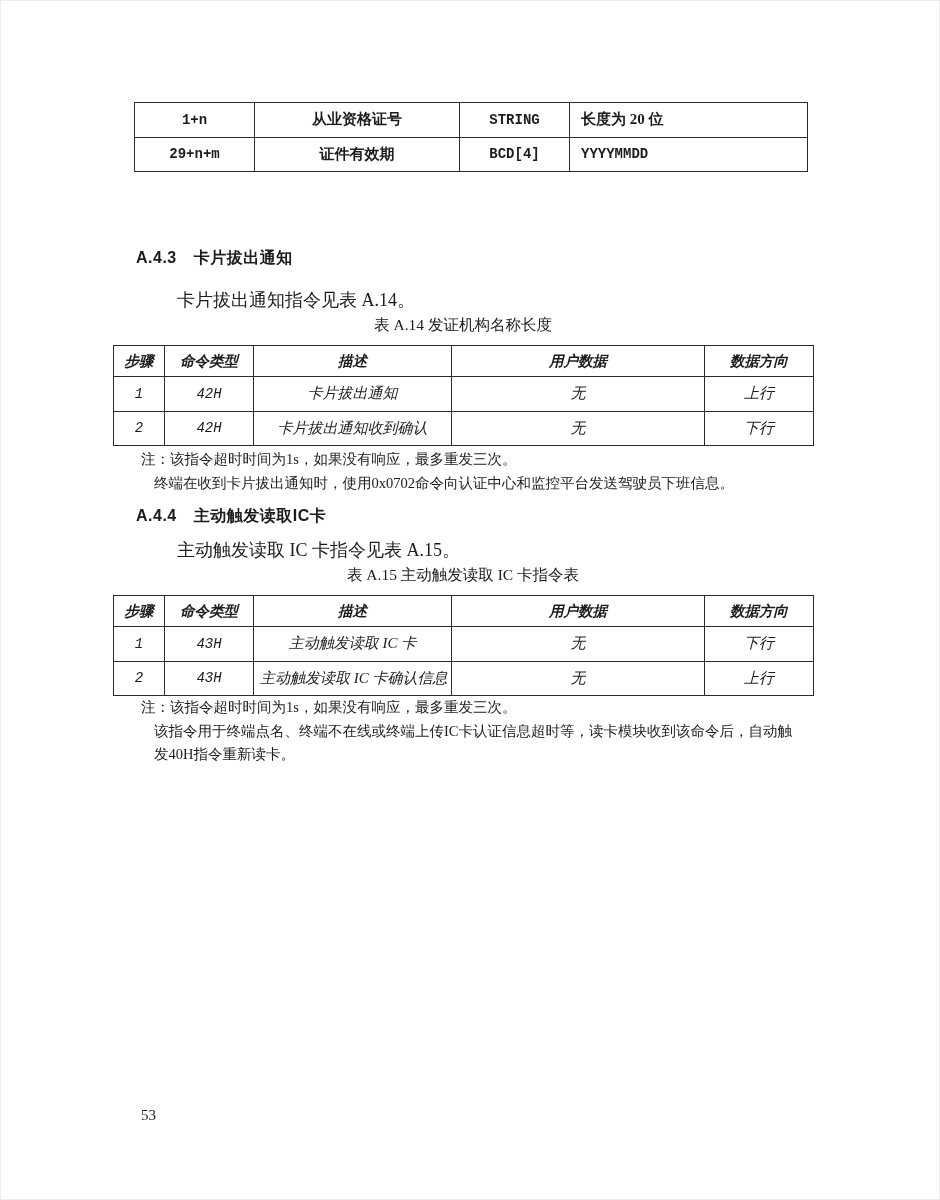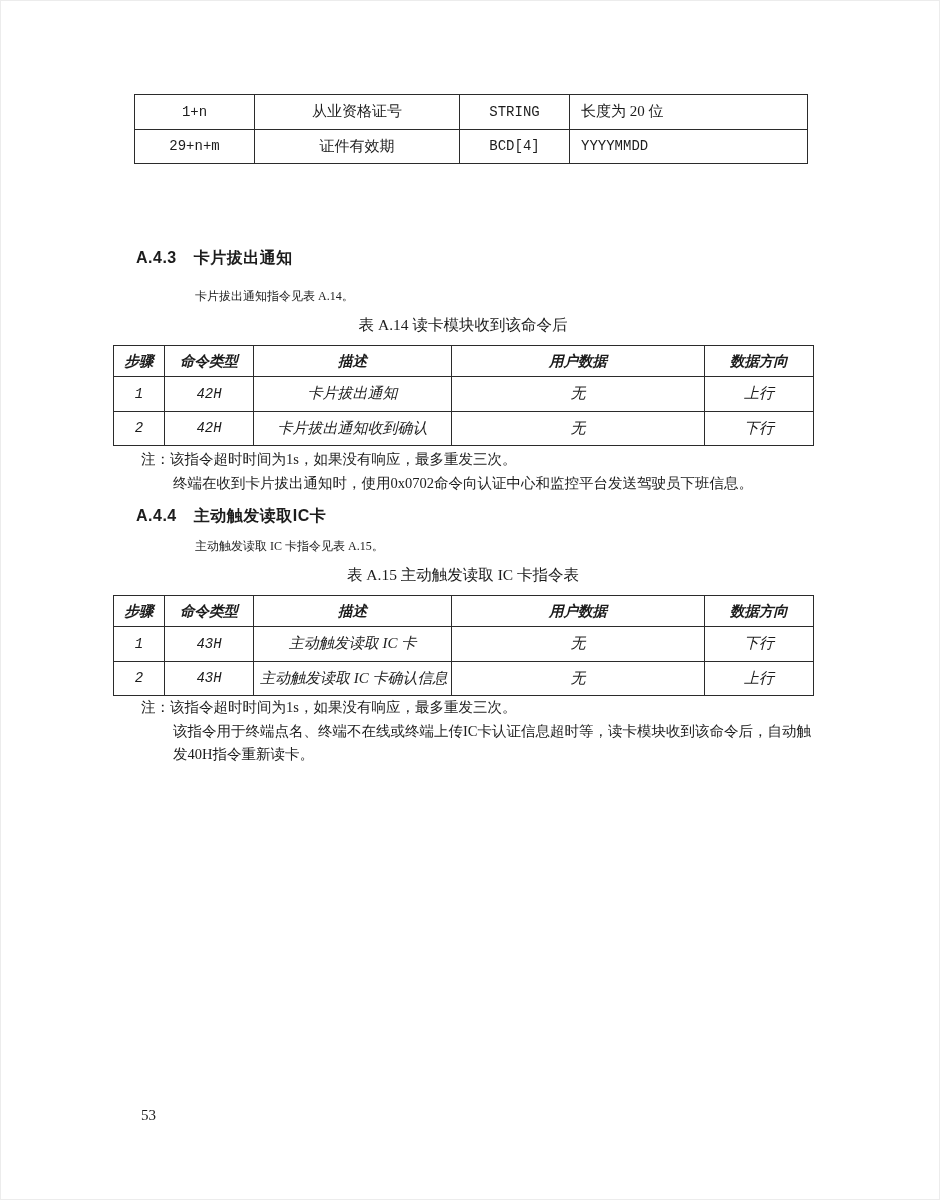--- a/index.html
+++ b/index.html
@@ -25,22 +25,23 @@
   td, th {
     border: 1.6px solid #2b2b2b;
     text-align: center;
     vertical-align: middle;
     padding: 0 6px;
     overflow: hidden;
     white-space: nowrap;
   }
 
   .tbl-top {
-    left: 133px; top: 93px; width: 673px;
+    left: 133px; top: 101px; width: 673px;
     font-size: 15px;
+    font-weight: bold;
   }
   .tbl-top tr { height: 34.6px; }
   .tbl-top td.cell-left { text-align: left; padding-left: 11px; }
 
   .cmd-table {
     left: 112px; width: 700px;
     font-size: 15px;
     font-style: italic;
   }
   #table-a14 { top: 344px; }
@@ -67,22 +68,22 @@
     font-size: 16px;
     letter-spacing: 0.5px;
     white-space: nowrap;
   }
   .heading .num { margin-right: 17px; }
   #h-a43 { top: 247px; }
   #h-a44 { top: 505px; }
 
   .para {
     position: absolute;
-    left: 194px;
-    font-size: 12px;
+    left: 176px;
+    font-size: 18px;
     white-space: nowrap;
   }
   #p-a43 { top: 287px; }
   #p-a44 { top: 537px; }
 
   .caption {
     position: absolute;
     left: 112px; width: 700px;
     text-align: center;
     font-size: 15.5px;
@@ -93,21 +94,21 @@
   .notes {
     position: absolute;
     left: 140px;
     width: 668px;
     font-size: 14.5px;
     line-height: 23.5px;
   }
   #notes-a14 { top: 447px; }
   #notes-a15 { top: 695px; }
   .notes .note-line { white-space: nowrap; }
-  .notes .cont { margin-left: 32px; }
+  .notes .cont { margin-left: 13px; }
 
   .page-number {
     position: absolute;
     left: 140px; top: 1106px;
     font-size: 15px;
   }
 </style>
 </head>
 <body>
 
@@ -133,21 +134,21 @@
         <td class="mono">BCD[4]</td>
         <td class="cell-left mono">YYYYMMDD</td>
       </tr>
     </tbody>
   </table>
 
   <div class="heading" id="h-a43">
     <span class="num">A.4.3</span><span>卡片拔出通知</span>
   </div>
   <div class="para" id="p-a43">卡片拔出通知指令见表 A.14。</div>
-  <div class="caption" id="cap-a14">表 A.14 读卡模块收到该命令后</div>
+  <div class="caption" id="cap-a14">表 A.14 发证机构名称长度</div>
 
   <table class="cmd-table" id="table-a14">
     <colgroup>
       <col style="width:51px">
         <col style="width:89px">
         <col style="width:198px">
         <col style="width:253px">
         <col style="width:109px">
     </colgroup>
     <thead>

